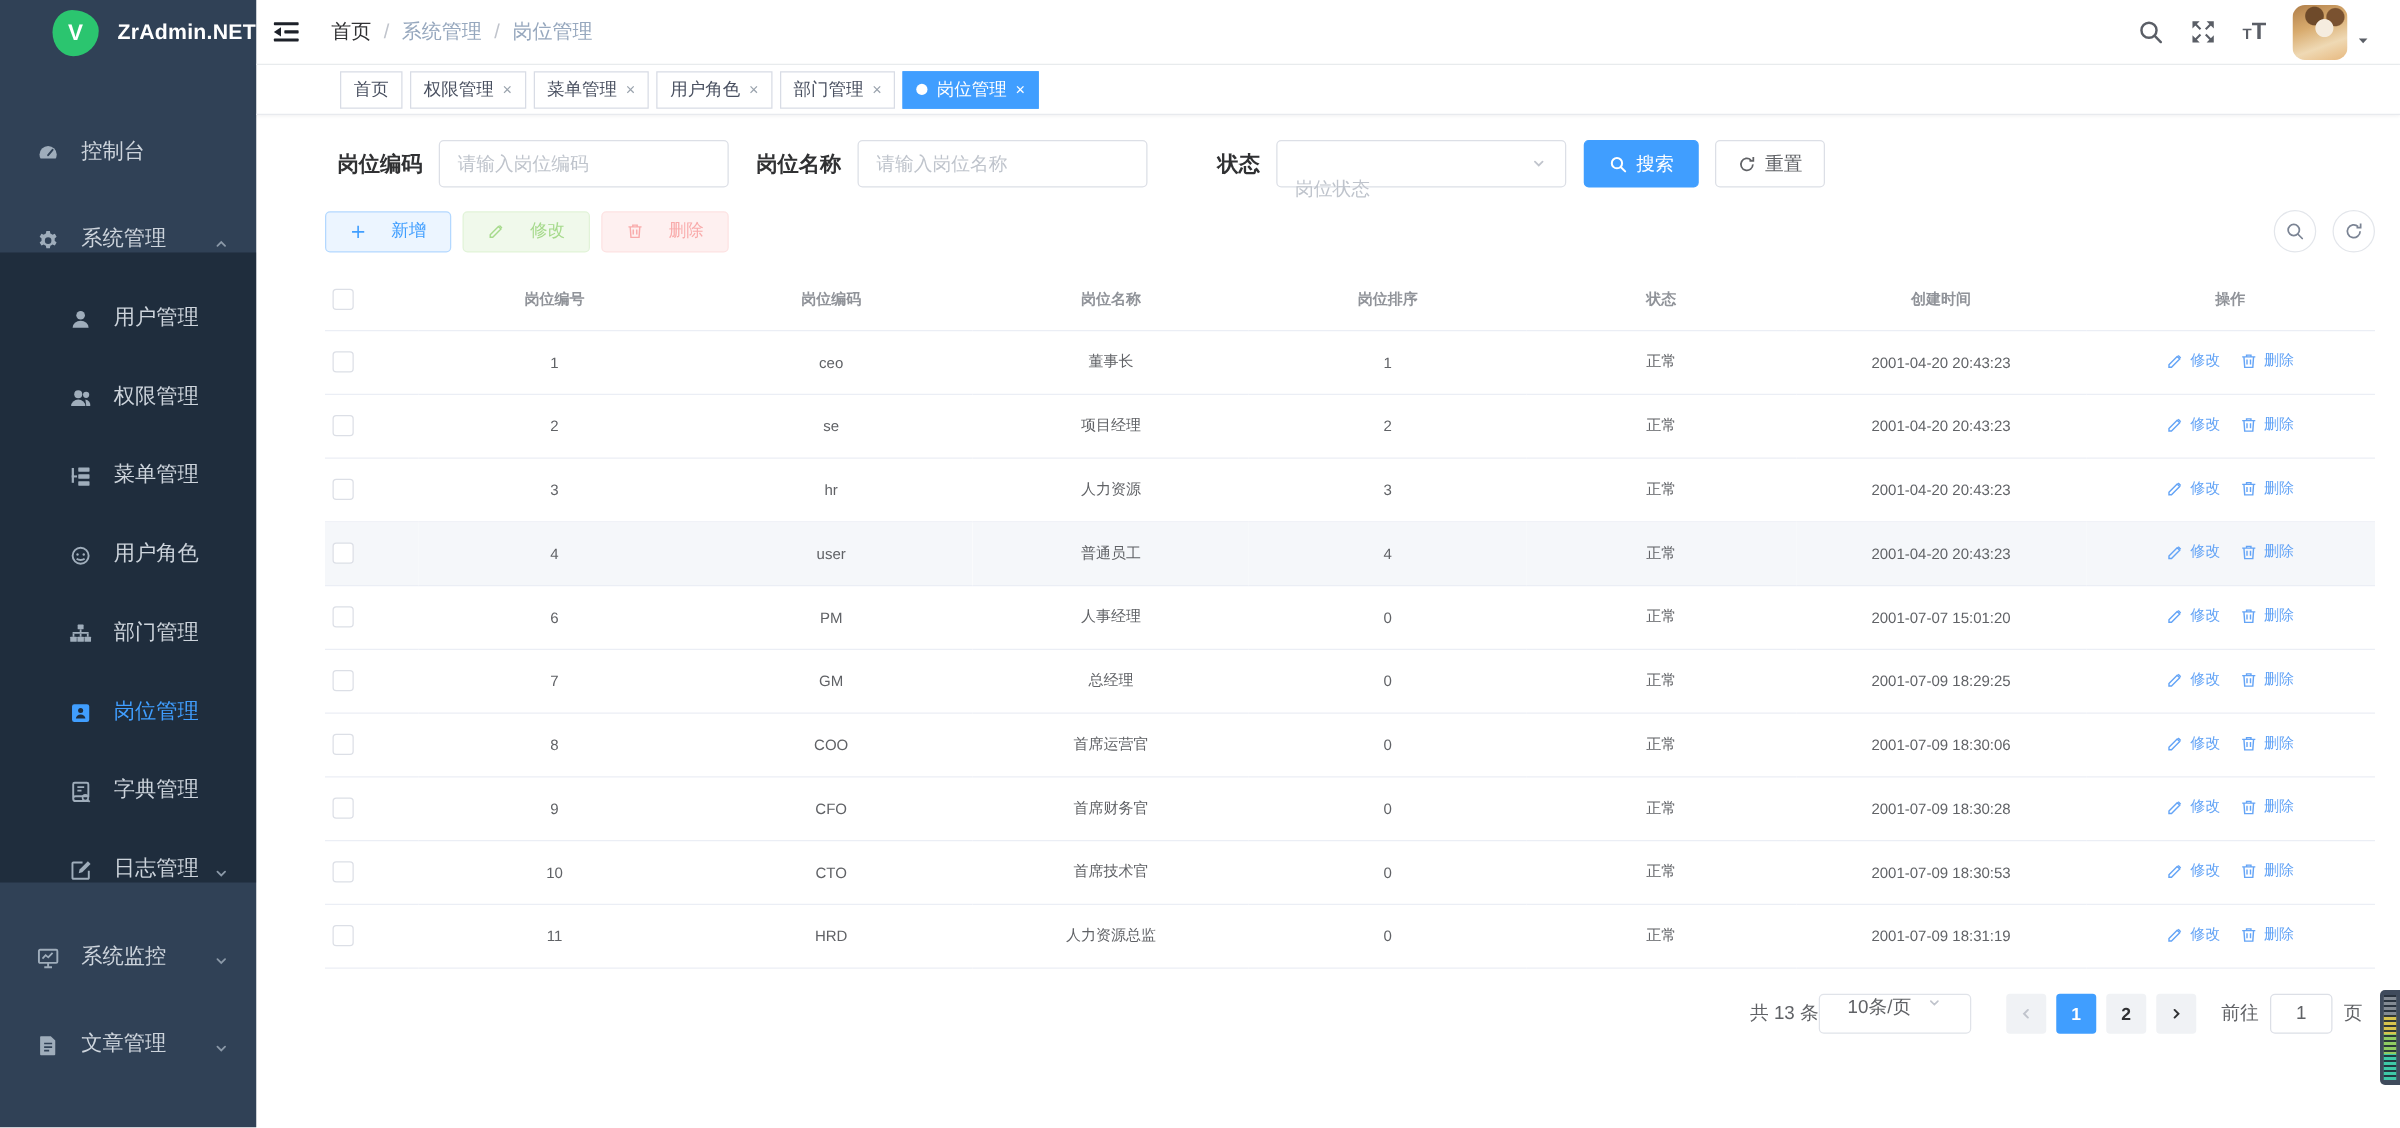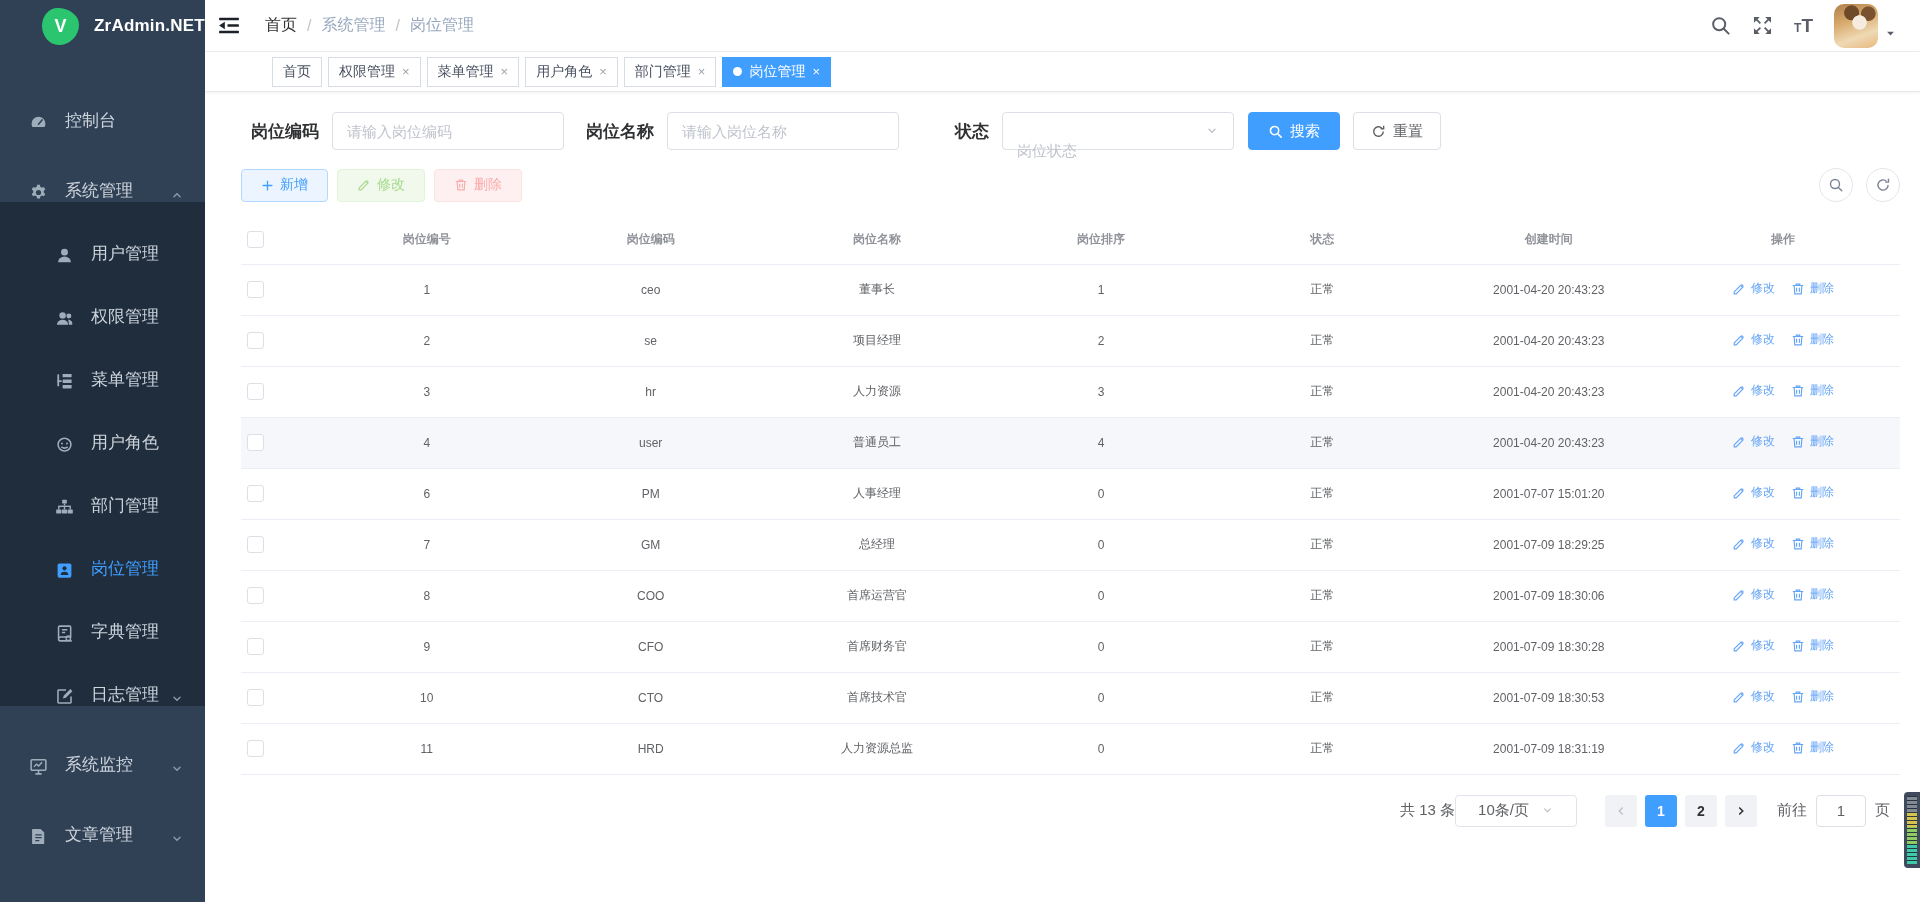--- a/index.html
+++ b/index.html
@@ -49,21 +49,21 @@
 
   .tagbar { height:40px; flex:0 0 40px; display:flex; align-items:center; gap:6px; padding-left:67px;
     border-bottom:1px solid #e8eaee; box-shadow:0 1px 3px rgba(0,21,41,.06); }
   .tag { height:30px; display:inline-flex; align-items:center; gap:7px; padding:0 10px;
     border:1px solid #d8dce5; background:#fff; color:#495060; font-size:14px; cursor:pointer; white-space:nowrap; }
   .tag .x { color:#9aa3ad; font-size:13px; cursor:pointer; }
   .tag.active { background:#409eff; border-color:#409eff; color:#fff; }
   .tag.active .x { color:#fff; }
   .tag .dot { width:9px; height:9px; border-radius:50%; background:#fff; display:inline-block; }
 
-  .content { flex:1; padding:12px 20px 0 36px; position:relative; }
+  .content { flex:1; padding:12px 20px 0 55px; position:relative; }
 
   
   .filter-row { display:flex; align-items:center; margin:8px 0 18px; }
   .f-item { display:flex; align-items:center; }
   .f-label { font-weight:bold; font-size:17px; color:#303133; margin:0 13px 0 10px; white-space:nowrap; }
   .f-input, .f-select { width:232px; height:38px; border:1px solid #dcdfe6; border-radius:4px;
     padding:0 14px; font-size:15px; color:#606266; background:#fff;
     font-family:"Liberation Sans","DejaVu Sans",sans-serif; }
   .f-input::placeholder { color:#bfc4cc; }
   .f-item.status { margin-left:46px; }
@@ -73,21 +73,21 @@
   .btn { display:inline-flex; align-items:center; justify-content:center; border-radius:4px; cursor:pointer;
     font-family:Liberation Sans, sans-serif; }
   .btn .ic { display:inline-flex; }
   .btn-search { height:38px; margin-left:14px; padding:0 19px; gap:7px; background:#409eff;
     border:1px solid #409eff; color:#fff; font-size:15px; }
   .btn-reset { height:38px; margin-left:13px; padding:0 17px; gap:7px; background:#fff;
     border:1px solid #dcdfe6; color:#606266; font-size:15px; }
 
   
   .toolbar-row { display:flex; align-items:center; margin-bottom:14px; }
-  .tbtn { height:33px; padding:0 19px; gap:6px; font-size:14px; margin-right:9px; }
+  .tbtn { height:33px; padding:0 19px; gap:20px; font-size:14px; margin-right:9px; }
   .btn-add { background:#ecf5ff; border:1px solid #b3d8ff; color:#409eff; }
   .btn-edit { background:#f0f9eb; border:1px solid #e1f3d8; color:#a6da8c; }
   .btn-del { background:#fef0f0; border:1px solid #fde2e2; color:#f9abab; }
   .round-btns { margin-left:auto; display:flex; gap:13px; }
   .round-btn { width:34px; height:34px; border-radius:50%; border:1px solid #e3e6eb; background:#fff;
     color:#7b8494; display:flex; align-items:center; justify-content:center; cursor:pointer; }
 
   
   table { width:100%; border-collapse:collapse; font-size:12px; color:#606266; table-layout:fixed; }
   th, td { border-bottom:1px solid #ebeef5; text-align:center; height:51px; font-weight:normal;
@@ -100,21 +100,21 @@
   .ops .link { color:#64a4f6; text-decoration:none; display:inline-flex; align-items:center; gap:5px;
     cursor:pointer; }
   .ops .link + .link { margin-left:16px; }
   .ops .link .ic { display:inline-flex; }
 
   
   .pagination { display:flex; align-items:center; justify-content:flex-end; margin-top:20px;
     padding-right:10px; font-size:15px; color:#606266; }
   .pg-total { }
   .size-select { width:122px; height:32px; border:1px solid #e0e3e9; border-radius:4px; background:#fff;
-    display:flex; align-items:center; justify-content:center; gap:12px; color:#606266; cursor:pointer; margin-right:20px; }
+    display:flex; justify-content:center; gap:12px; color:#606266; cursor:pointer; margin-right:20px; }
   .size-select .ic { color:#c0c4cc; }
   .pg-btn { min-width:32px; height:32px; border:none; border-radius:3px; background:#f0f2f5; color:#303133;
     font-weight:bold; font-size:14px; display:inline-flex; align-items:center; justify-content:center;
     cursor:pointer; margin-left:8px; font-family:inherit; }
   .pg-btn.disabled { color:#c0c4cc; cursor:default; }
   .pg-btn.active { background:#409eff; color:#fff; }
   .pg-goto { display:flex; align-items:center; gap:9px; margin-left:20px; }
   .goto-input { width:50px; height:32px; border:1px solid #dcdfe6; border-radius:4px; text-align:center;
     font-size:15px; color:#606266; font-family:inherit; }
 

